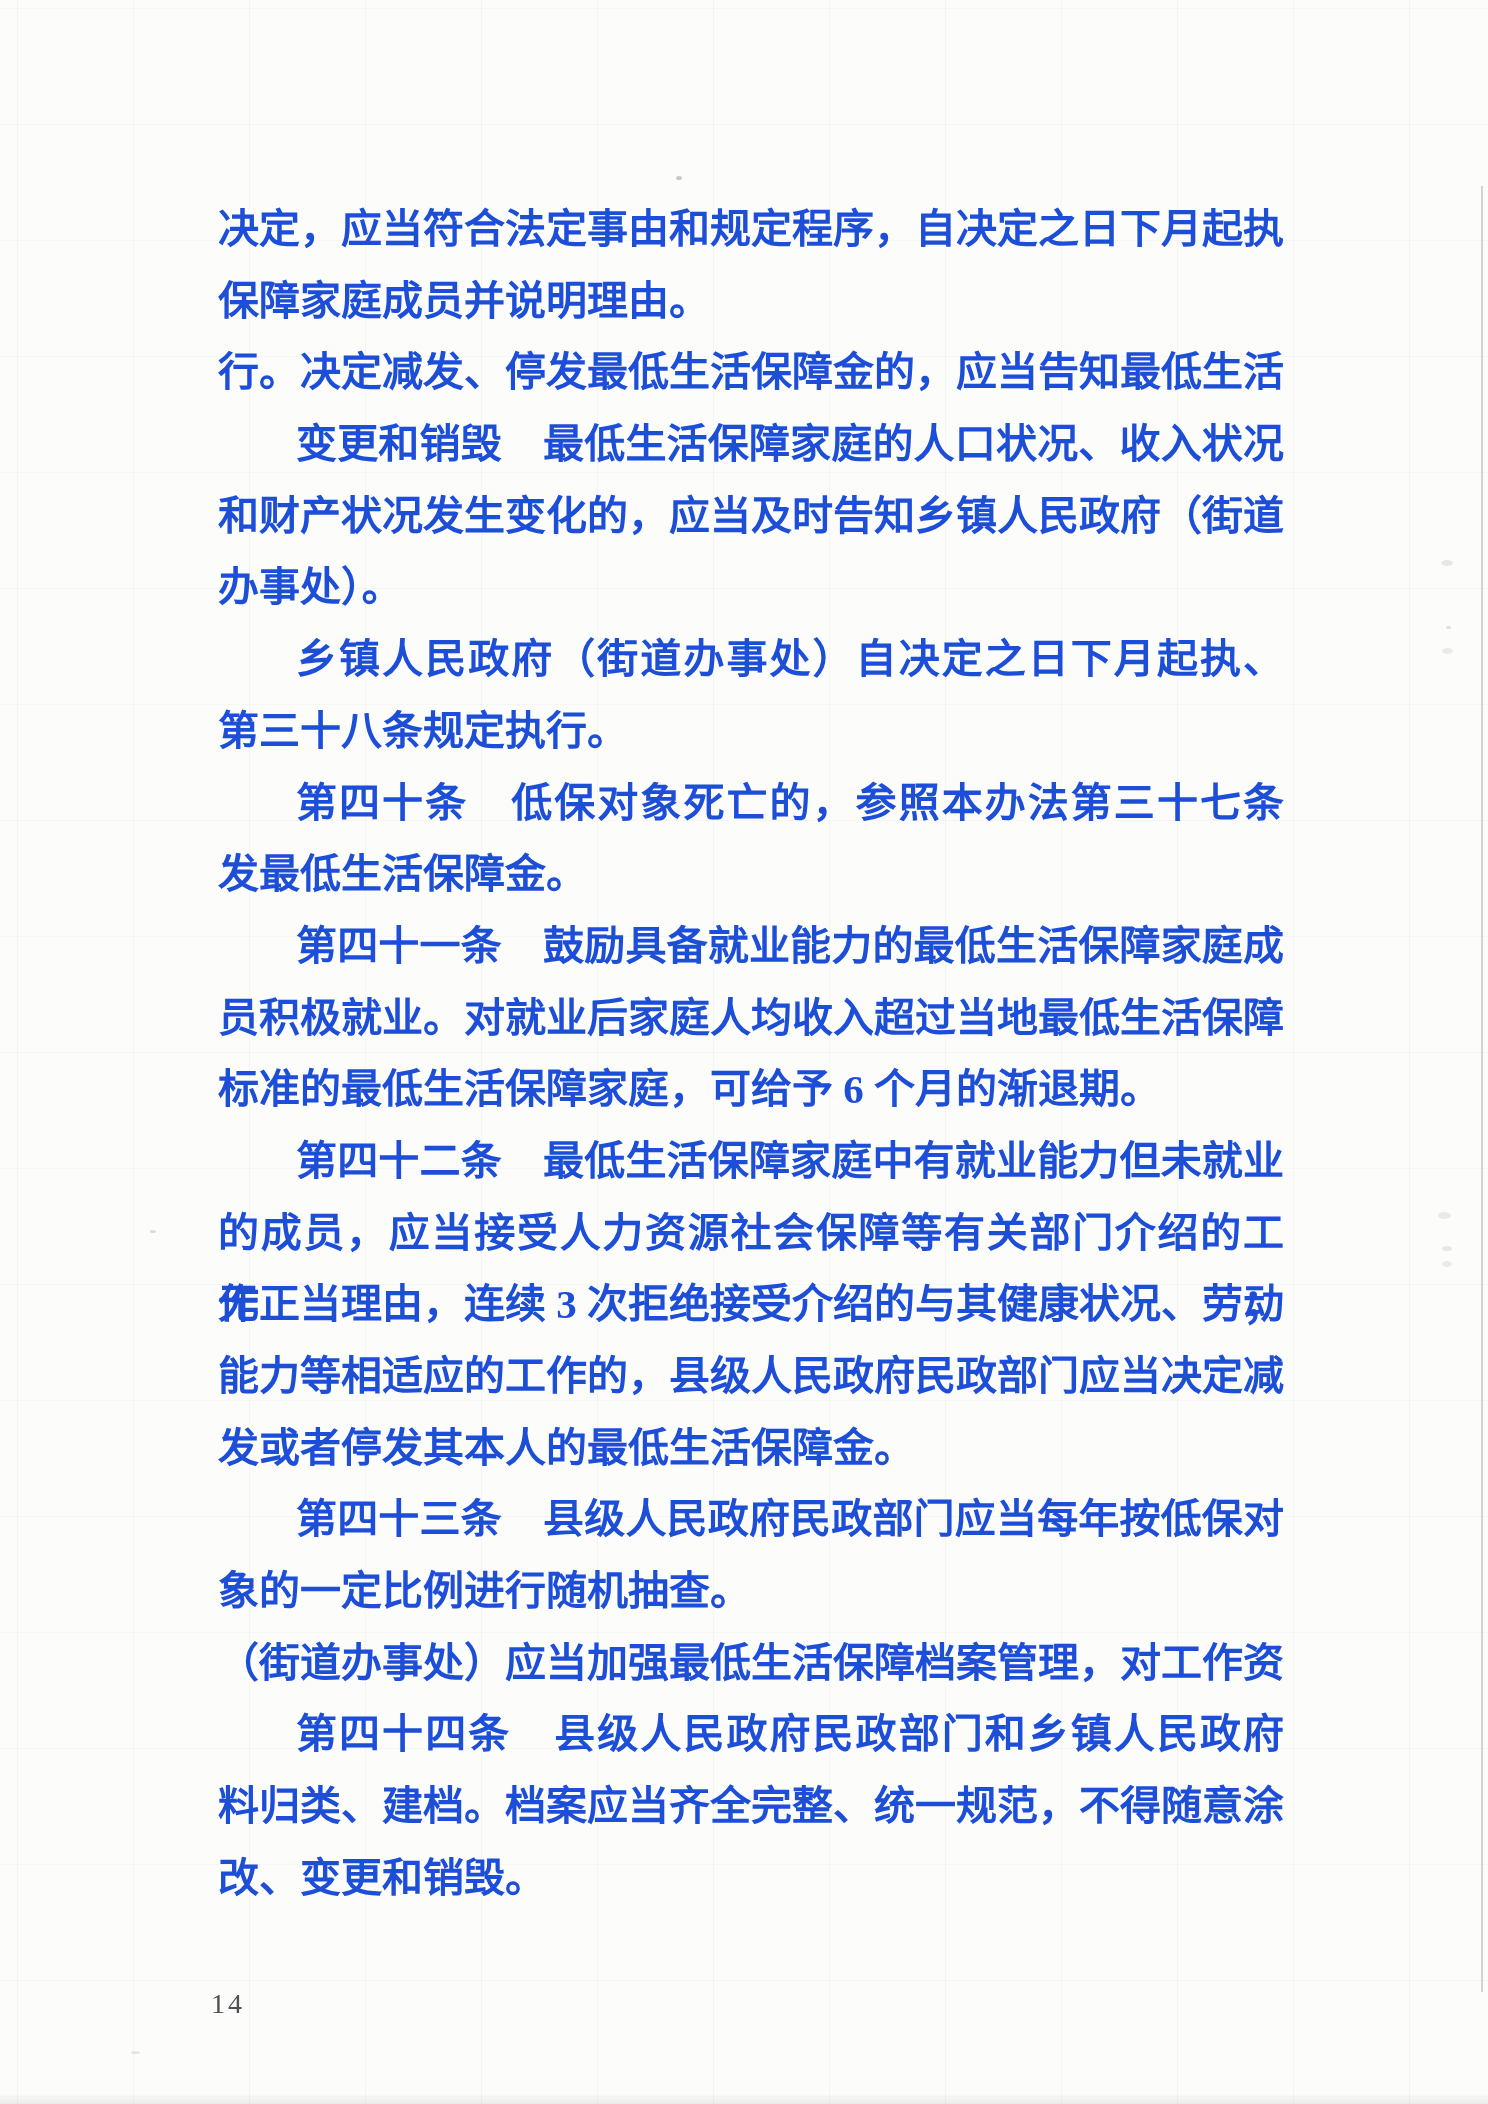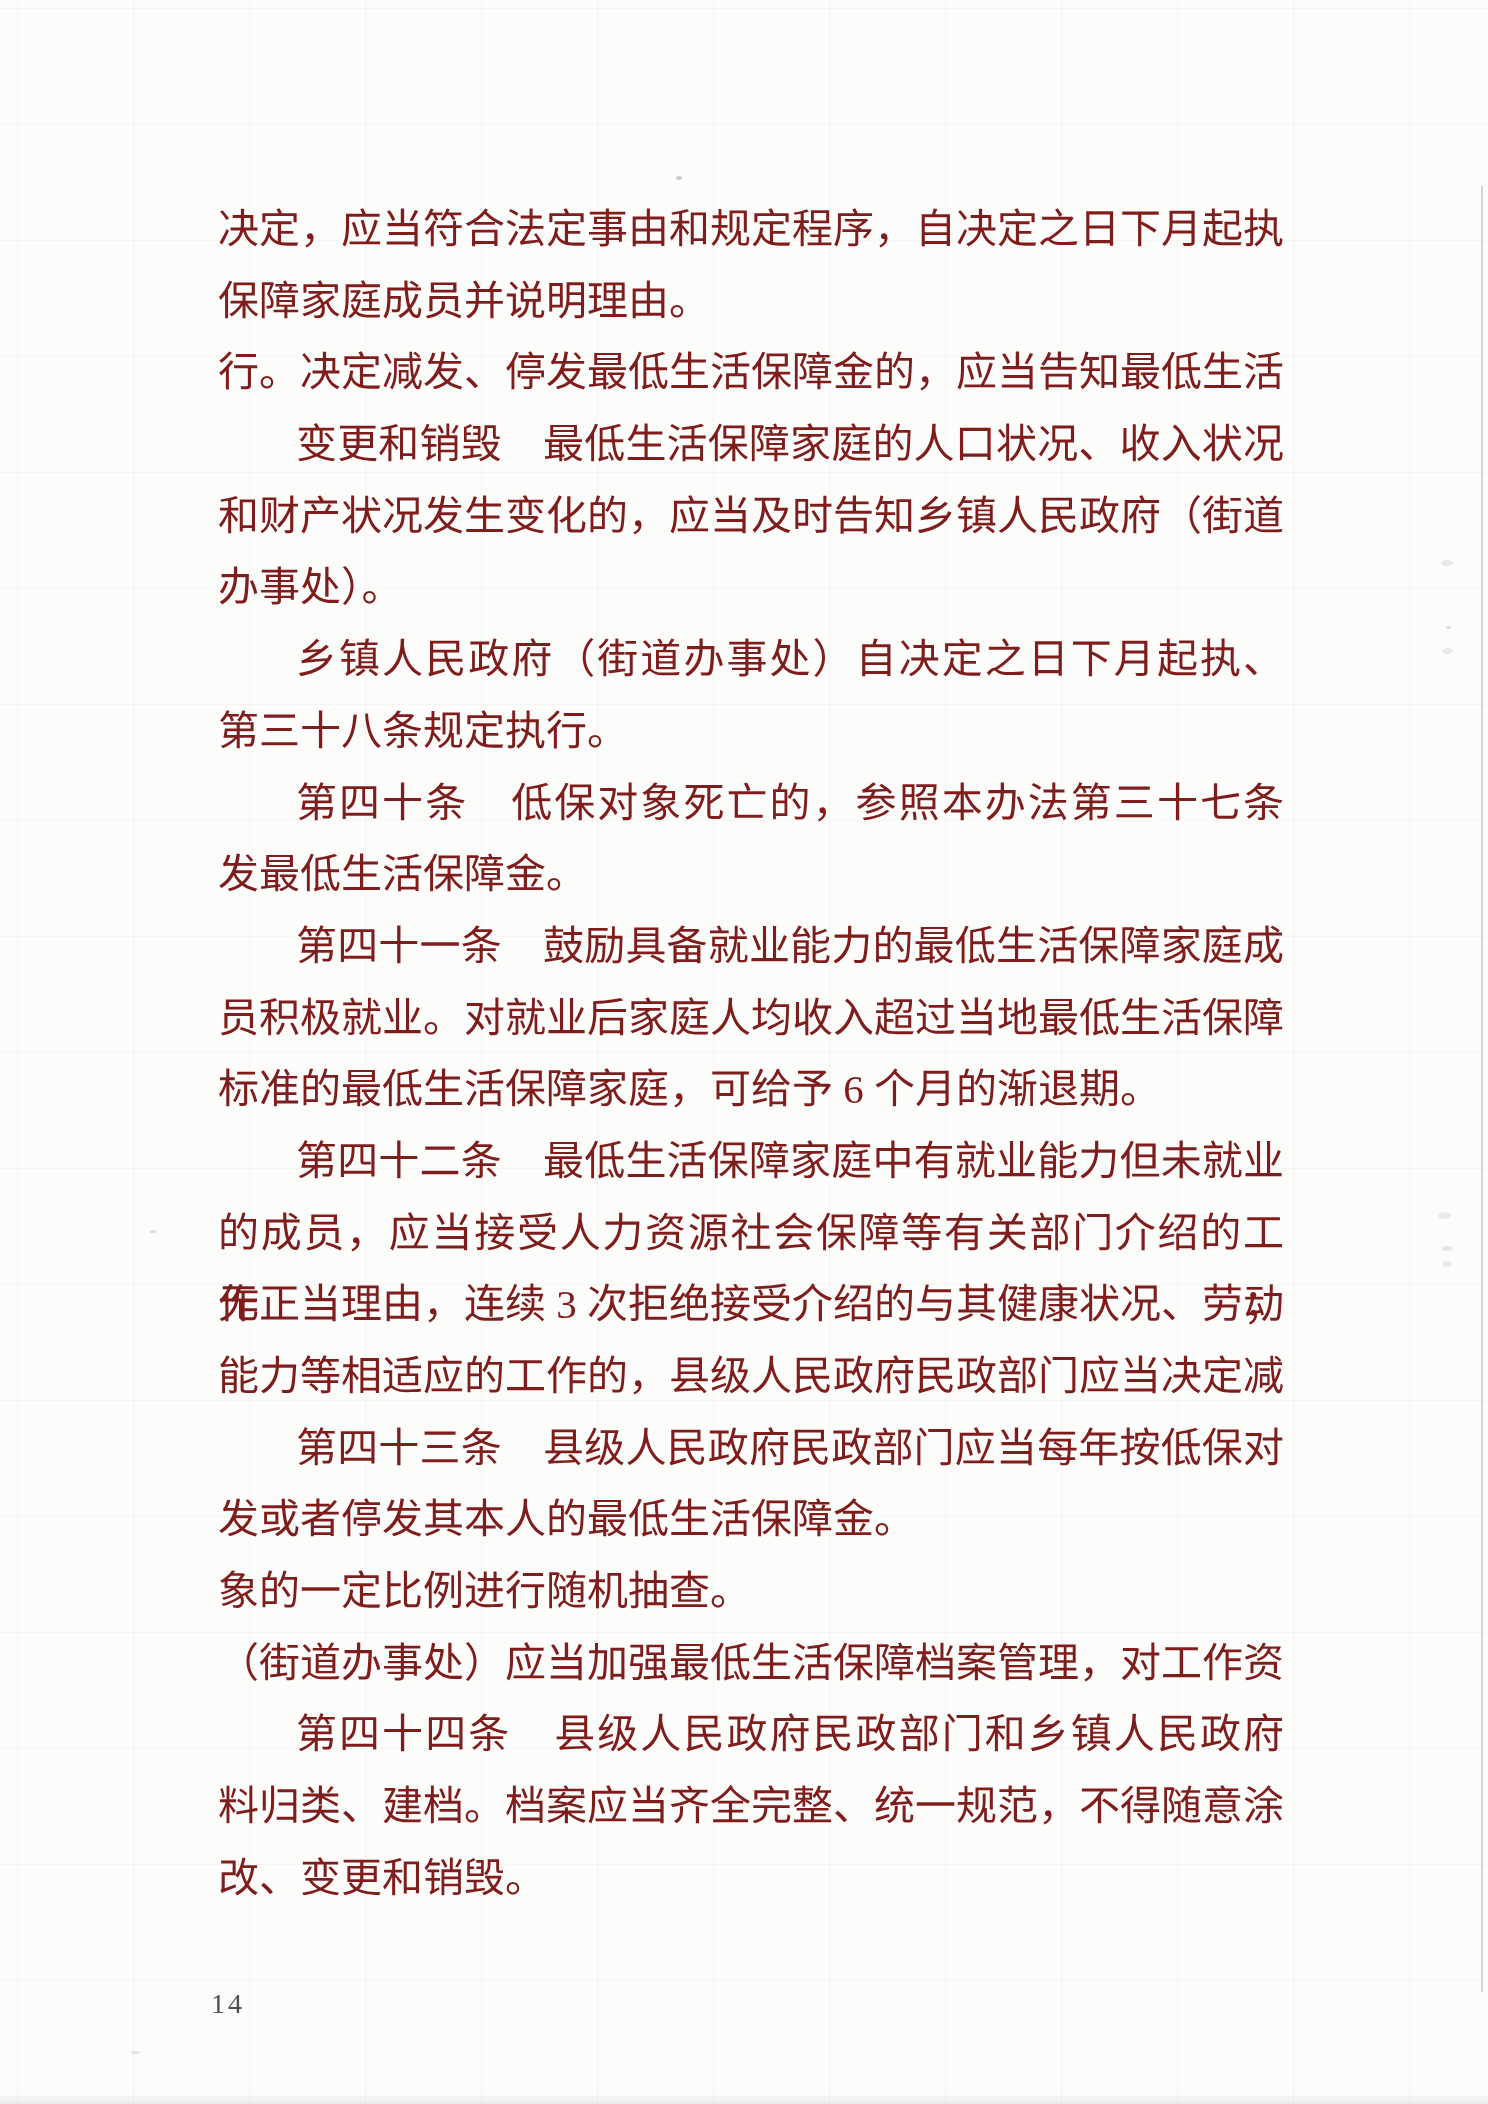--- a/index.html
+++ b/index.html
@@ -42,22 +42,22 @@
     position: absolute;
     left: 218px;
     top: 194px;
     width: 1066px;
   }
   .line {
     margin: 0;
     height: 71.7px;
     line-height: 71.7px;
     font-size: 41px;
-    font-weight: normal;
-    color: #7f1d1d;
+    font-weight: bold;
+    color: #1d4ed8;
     white-space: nowrap;
     text-align: justify;
     letter-spacing: 0;
   }
   .line.fill {
     white-space: normal;
     text-align-last: justify;
   }
   .line.indent {
     padding-left: 78px;
@@ -105,22 +105,22 @@
     <p class="line">第三十八条规定执行。</p>
     <p class="line fill indent">第四十条　低保对象死亡的，参照本办法第三十七条</p>
     <p class="line">发最低生活保障金。</p>
     <p class="line fill indent">第四十一条　鼓励具备就业能力的最低生活保障家庭成</p>
     <p class="line fill">员积极就业。对就业后家庭人均收入超过当地最低生活保障</p>
     <p class="line">标准的最低生活保障家庭，可给予 6 个月的渐退期。</p>
     <p class="line fill indent">第四十二条　最低生活保障家庭中有就业能力但未就业</p>
     <p class="line fill">的成员，应当接受人力资源社会保障等有关部门介绍的工作；</p>
     <p class="line fill">无正当理由，连续 3 次拒绝接受介绍的与其健康状况、劳动</p>
     <p class="line fill">能力等相适应的工作的，县级人民政府民政部门应当决定减</p>
+    <p class="line">发或者停发其本人的最低生活保障金。</p>
     <p class="line fill indent">第四十三条　县级人民政府民政部门应当每年按低保对</p>
-    <p class="line">发或者停发其本人的最低生活保障金。</p>
     <p class="line">象的一定比例进行随机抽查。</p>
     <p class="line fill">（街道办事处）应当加强最低生活保障档案管理，对工作资</p>
     <p class="line fill indent">第四十四条　县级人民政府民政部门和乡镇人民政府</p>
     <p class="line fill">料归类、建档。档案应当齐全完整、统一规范，不得随意涂</p>
     <p class="line">改、变更和销毁。</p>
   </main>
 
   <div class="pagenum">14</div>
 
   <div class="speck" style="left:676px; top:176px; width:6px;  height:4px; opacity:.45;"></div>

